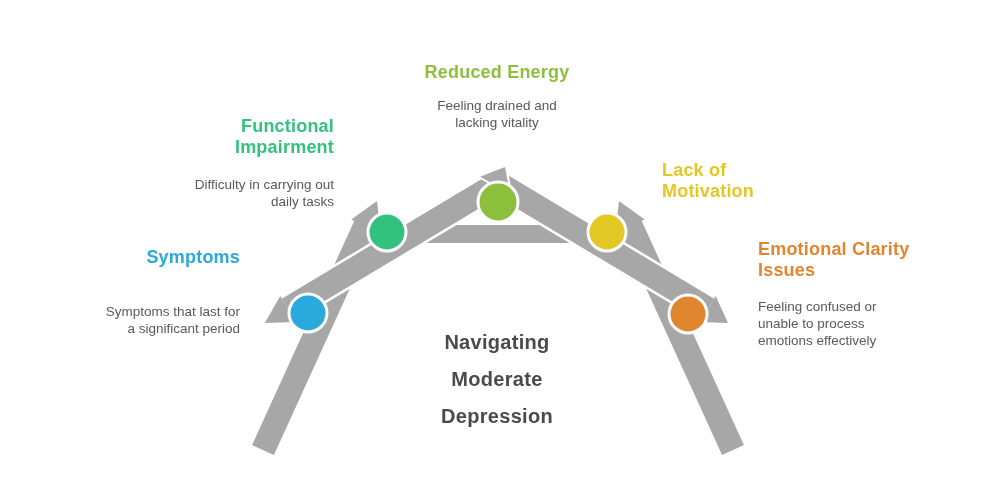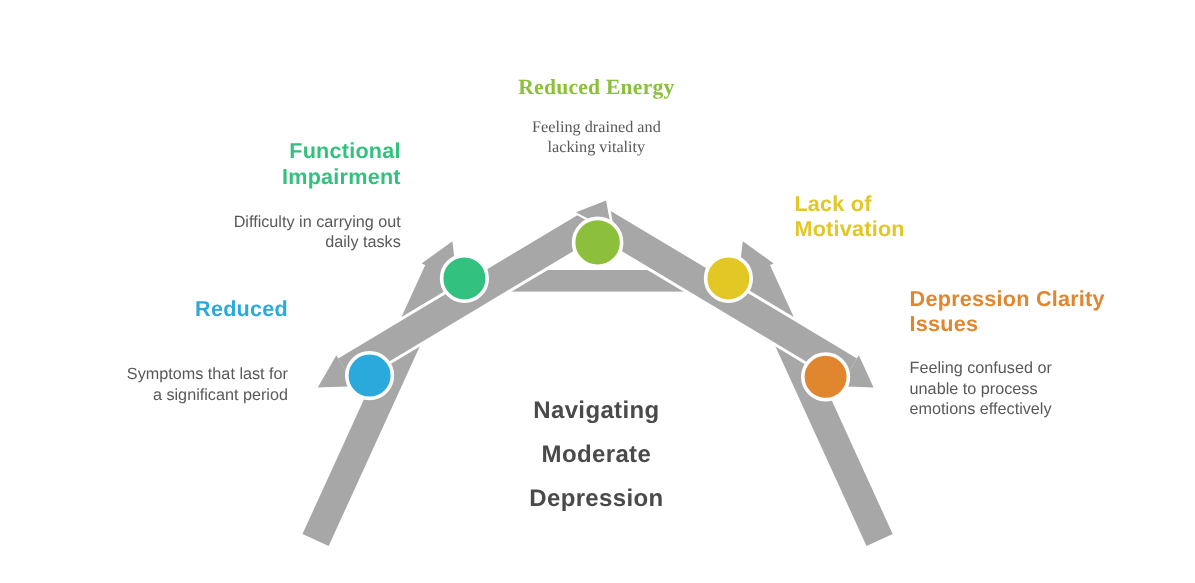--- a/index.html
+++ b/index.html
@@ -5,21 +5,21 @@
   html,body { margin:0; padding:0; background:#ffffff; }
   .stage {
     position:relative; width:996px; height:486px; background:#ffffff;
     font-family:"Liberation Sans", sans-serif; overflow:hidden;
   }
   .arch-svg { position:absolute; left:0; top:0; }
   .label-block { position:absolute; }
   .heading { font-weight:700; font-size:18px; line-height:21px; letter-spacing:0.2px; }
   .desc { font-size:13.5px; line-height:17px; color:var(--text-body); margin-top:11px; }
   .align-r { text-align:right; }
-  .align-c { text-align:center;font-family:Liberation Serif, serif; }
+  .align-c { text-align:center; }
   .align-l { text-align:left; }
   .title-block {
     position:absolute; left:347px; top:324px; width:300px; text-align:center;
     font-weight:700; font-size:20px; line-height:37px; color:var(--text-dark);
     letter-spacing:0.3px;
   }
   .gray-shape { fill:var(--arch); }
   .gray-line { stroke:var(--arch); fill:none; }
   .white-line { stroke:#ffffff; fill:none; }
   .white-shape { fill:#ffffff; }
@@ -59,21 +59,21 @@
 
     <circle cx="308" cy="313" r="19" class="node" fill="#29A9DC"></circle>
     <circle cx="387" cy="232" r="19" class="node" fill="#32C17E"></circle>
     <circle cx="498" cy="202" r="20" class="node" fill="#8CBF3C"></circle>
     <circle cx="607" cy="232" r="19" class="node" fill="#E3C724"></circle>
     <circle cx="688" cy="314" r="19" class="node" fill="#E0862F"></circle>
   </svg>
 
   <div class="label-block align-r" style="left:80px; top:247px; width:160px;">
     <div class="heading" style="color: rgb(41, 169, 220);">
-      <div>Reduced</div>
+      <div>Symptoms</div>
     </div>
   </div>
   <div class="label-block align-r desc" style="left:55px; top:292px; width:185px;">
     <div>Symptoms that last for</div>
     <div>a significant period</div>
   </div>
 
   <div class="label-block align-r" style="left:194px; top:116px; width:140px;">
     <div class="heading" style="color: rgb(50, 193, 126);">
       <div>Functional</div>
@@ -97,21 +97,21 @@
 
   <div class="label-block align-l" style="left:662px; top:116px; width:160px;margin-top:44px;">
     <div class="heading" style="color: rgb(227, 199, 36);">
       <div>Lack of</div>
       <div>Motivation</div>
     </div>
   </div>
 
   <div class="label-block align-l" style="left:758px; top:239px; width:190px;">
     <div class="heading" style="color: rgb(224, 134, 47);">
-      <div>Depression Clarity</div>
+      <div>Emotional Clarity</div>
       <div>Issues</div>
     </div>
   </div>
   <div class="label-block align-l desc" style="left:758px; top:287px; width:180px;">
     <div>Feeling confused or</div>
     <div>unable to process</div>
     <div>emotions effectively</div>
   </div>
 
   <div class="title-block">

